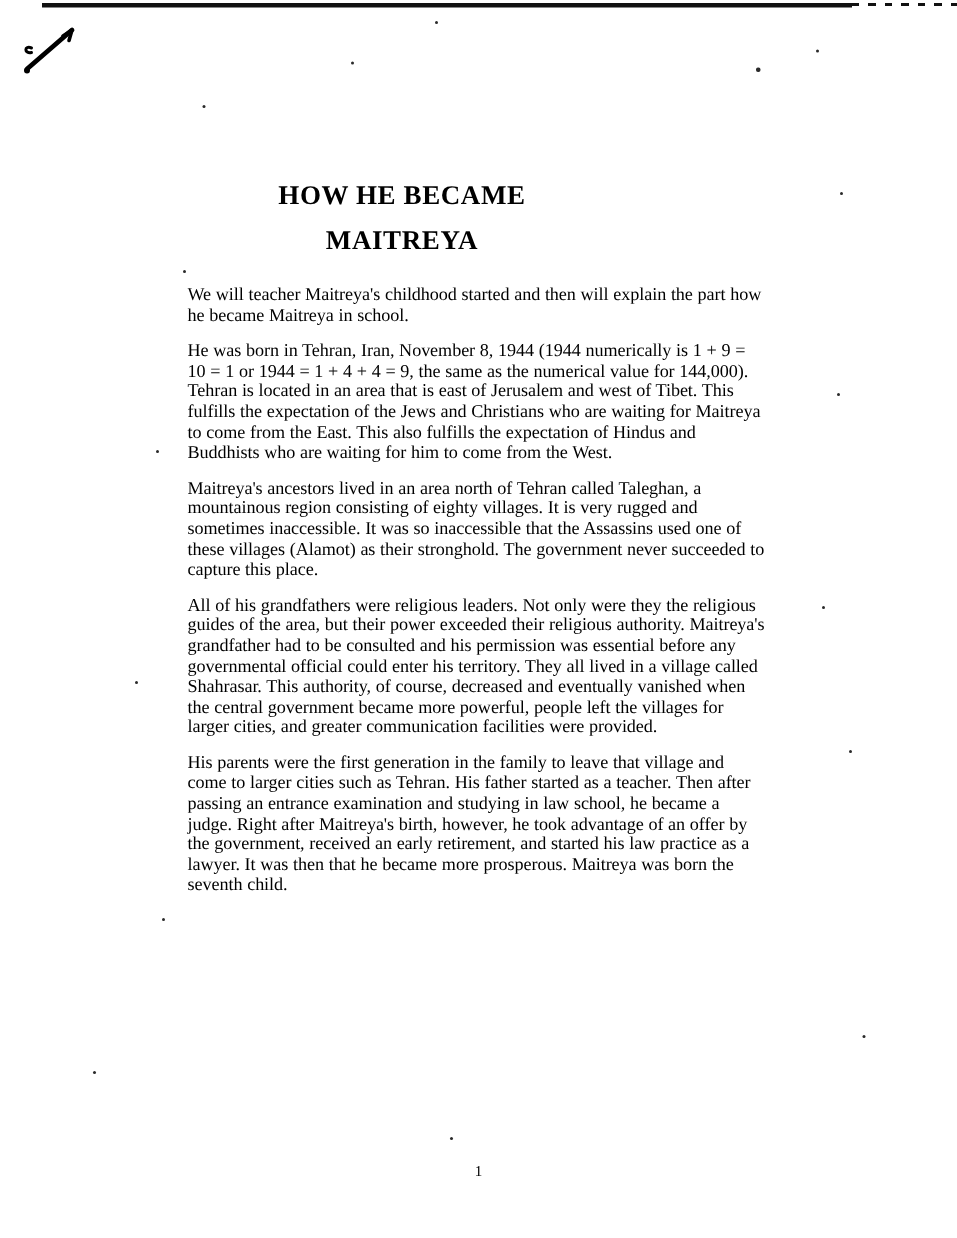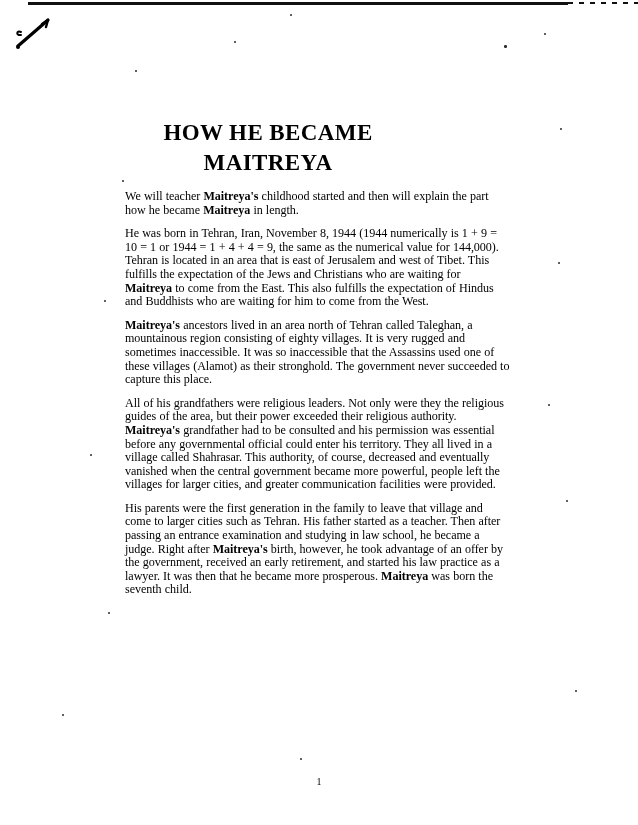--- a/index.html
+++ b/index.html
@@ -50,42 +50,42 @@
   }
 
   
   .doc-title {
     position: absolute;
     left: 0;
     top: 103px;
     width: 536px;
     text-align: center;
     font-weight: bold;
-    font-size: 23px;
+    font-size: 18px;
     line-height: 30px;
     letter-spacing: 0.4px;
   }
   .doc-title .tline { display: block; }
 
   
   .body-col {
     position: absolute;
     left: 125px;
     top: 190px;
     width: 385px;
   }
   .para {
     font-size: 12.1px;
     line-height: 13.6px;
     margin: 0 0 10px 0;
     text-align: left;
     letter-spacing: -0.05px;
     word-spacing: 0.2px;
   }
-  .para b { font-weight: bold; }
+  .para b { font-weight: normal; }
 
   
   .page-number {
     position: absolute;
     left: 0;
     top: 776px;
     width: 638px;
     text-align: center;
     font-size: 10px;
     line-height: 12px;
@@ -123,21 +123,21 @@
       <div class="speck" style="left: 575px; top: 690px; width: 2px; height: 2px;"></div>
       <div class="speck" style="left: 62px; top: 714px; width: 2px; height: 2px;"></div>
     </div>
 
   <h1 class="doc-title">
     <span class="tline">HOW HE BECAME</span>
     <span class="tline">MAITREYA</span>
   </h1>
 
   <div class="body-col">
-    <p class="para"><span>We will teacher </span><b>Maitreya's</b><span> childhood started and then will explain the part how he became </span><b>Maitreya</b><span> in length.</span></p>
+    <p class="para"><span>We will teacher </span><b>Maitreya's</b><span> childhood started and then will explain the part how he became </span><b>Maitreya</b><span> in school.</span></p>
     <p class="para"><span>He was born in Tehran, Iran, November 8, 1944 (1944 numerically is 1 + 9 = 10 = 1 or 1944 = 1 + 4 + 4 = 9, the same as the numerical value for 144,000). Tehran is located in an area that is east of Jerusalem and west of Tibet. This fulfills the expectation of the Jews and Christians who are waiting for </span><b>Maitreya</b><span> to come from the East. This also fulfills the expectation of Hindus and Buddhists who are waiting for him to come from the West.</span></p>
     <p class="para"><b>Maitreya's</b><span> ancestors lived in an area north of Tehran called Taleghan, a mountainous region consisting of eighty villages. It is very rugged and sometimes inaccessible. It was so inaccessible that the Assassins used one of these villages (Alamot) as their stronghold. The government never succeeded to capture this place.</span></p>
     <p class="para"><span>All of his grandfathers were religious leaders. Not only were they the religious guides of the area, but their power exceeded their religious authority. </span><b>Maitreya's</b><span> grandfather had to be consulted and his permission was essential before any governmental official could enter his territory. They all lived in a village called Shahrasar. This authority, of course, decreased and eventually vanished when the central government became more powerful, people left the villages for larger cities, and greater communication facilities were provided.</span></p>
     <p class="para"><span>His parents were the first generation in the family to leave that village and come to larger cities such as Tehran. His father started as a teacher. Then after passing an entrance examination and studying in law school, he became a judge. Right after </span><b>Maitreya's</b><span> birth, however, he took advantage of an offer by the government, received an early retirement, and started his law practice as a lawyer. It was then that he became more prosperous. </span><b>Maitreya</b><span> was born the seventh child.</span></p>
   </div>
 
   <div class="page-number">1</div>
 
 </div>
 

